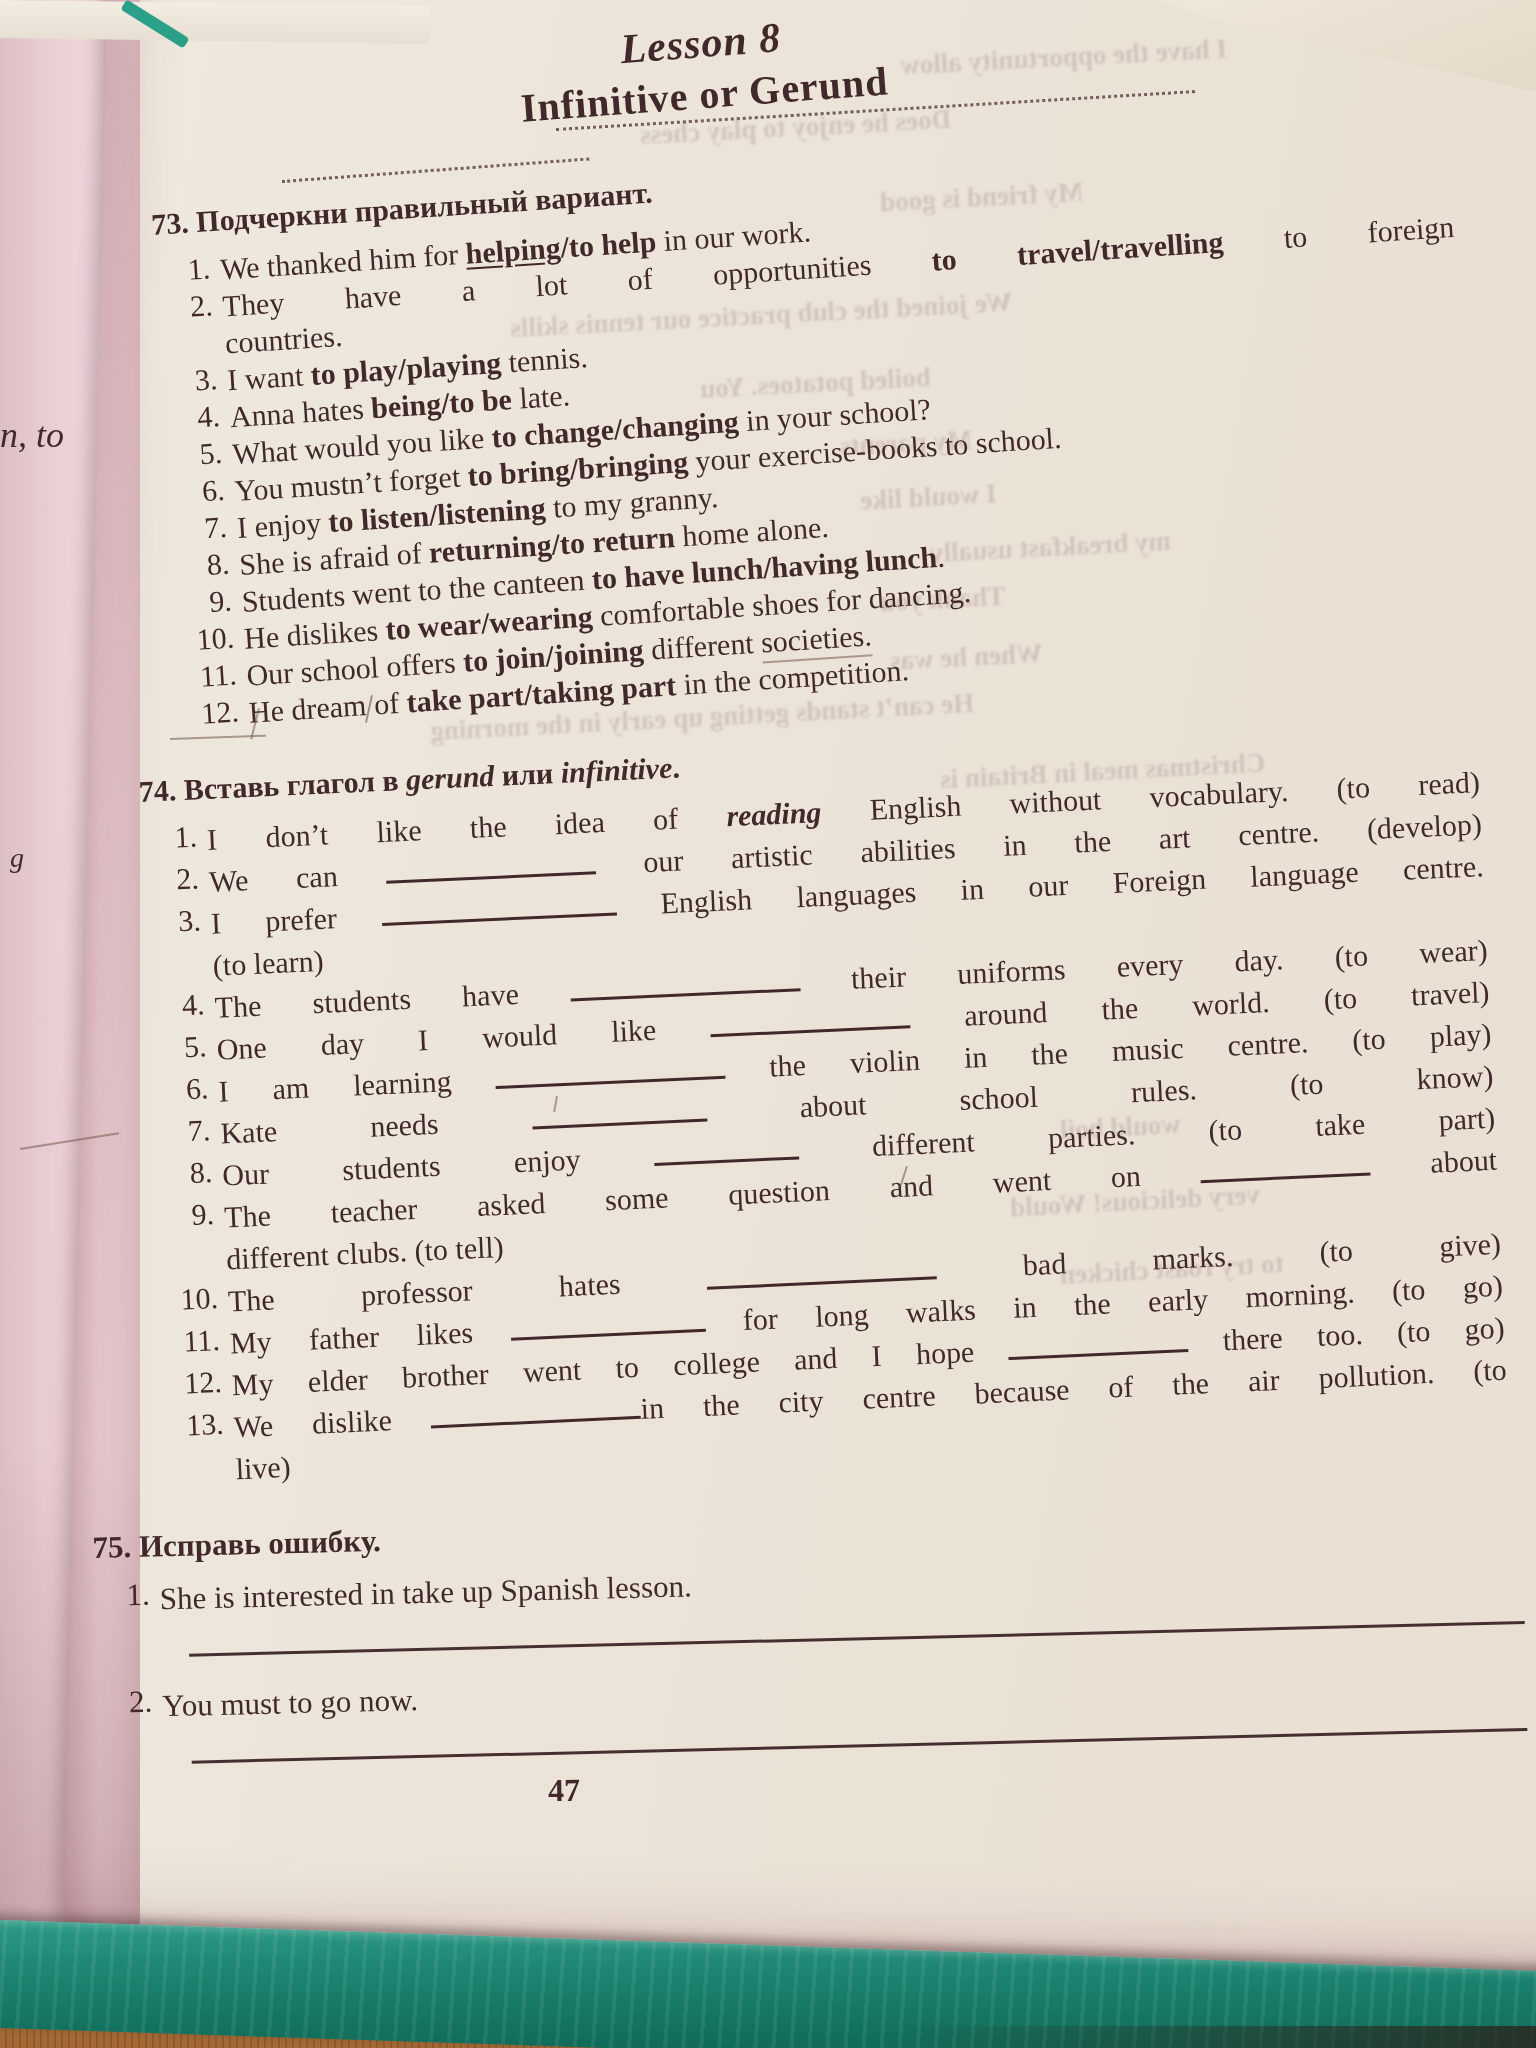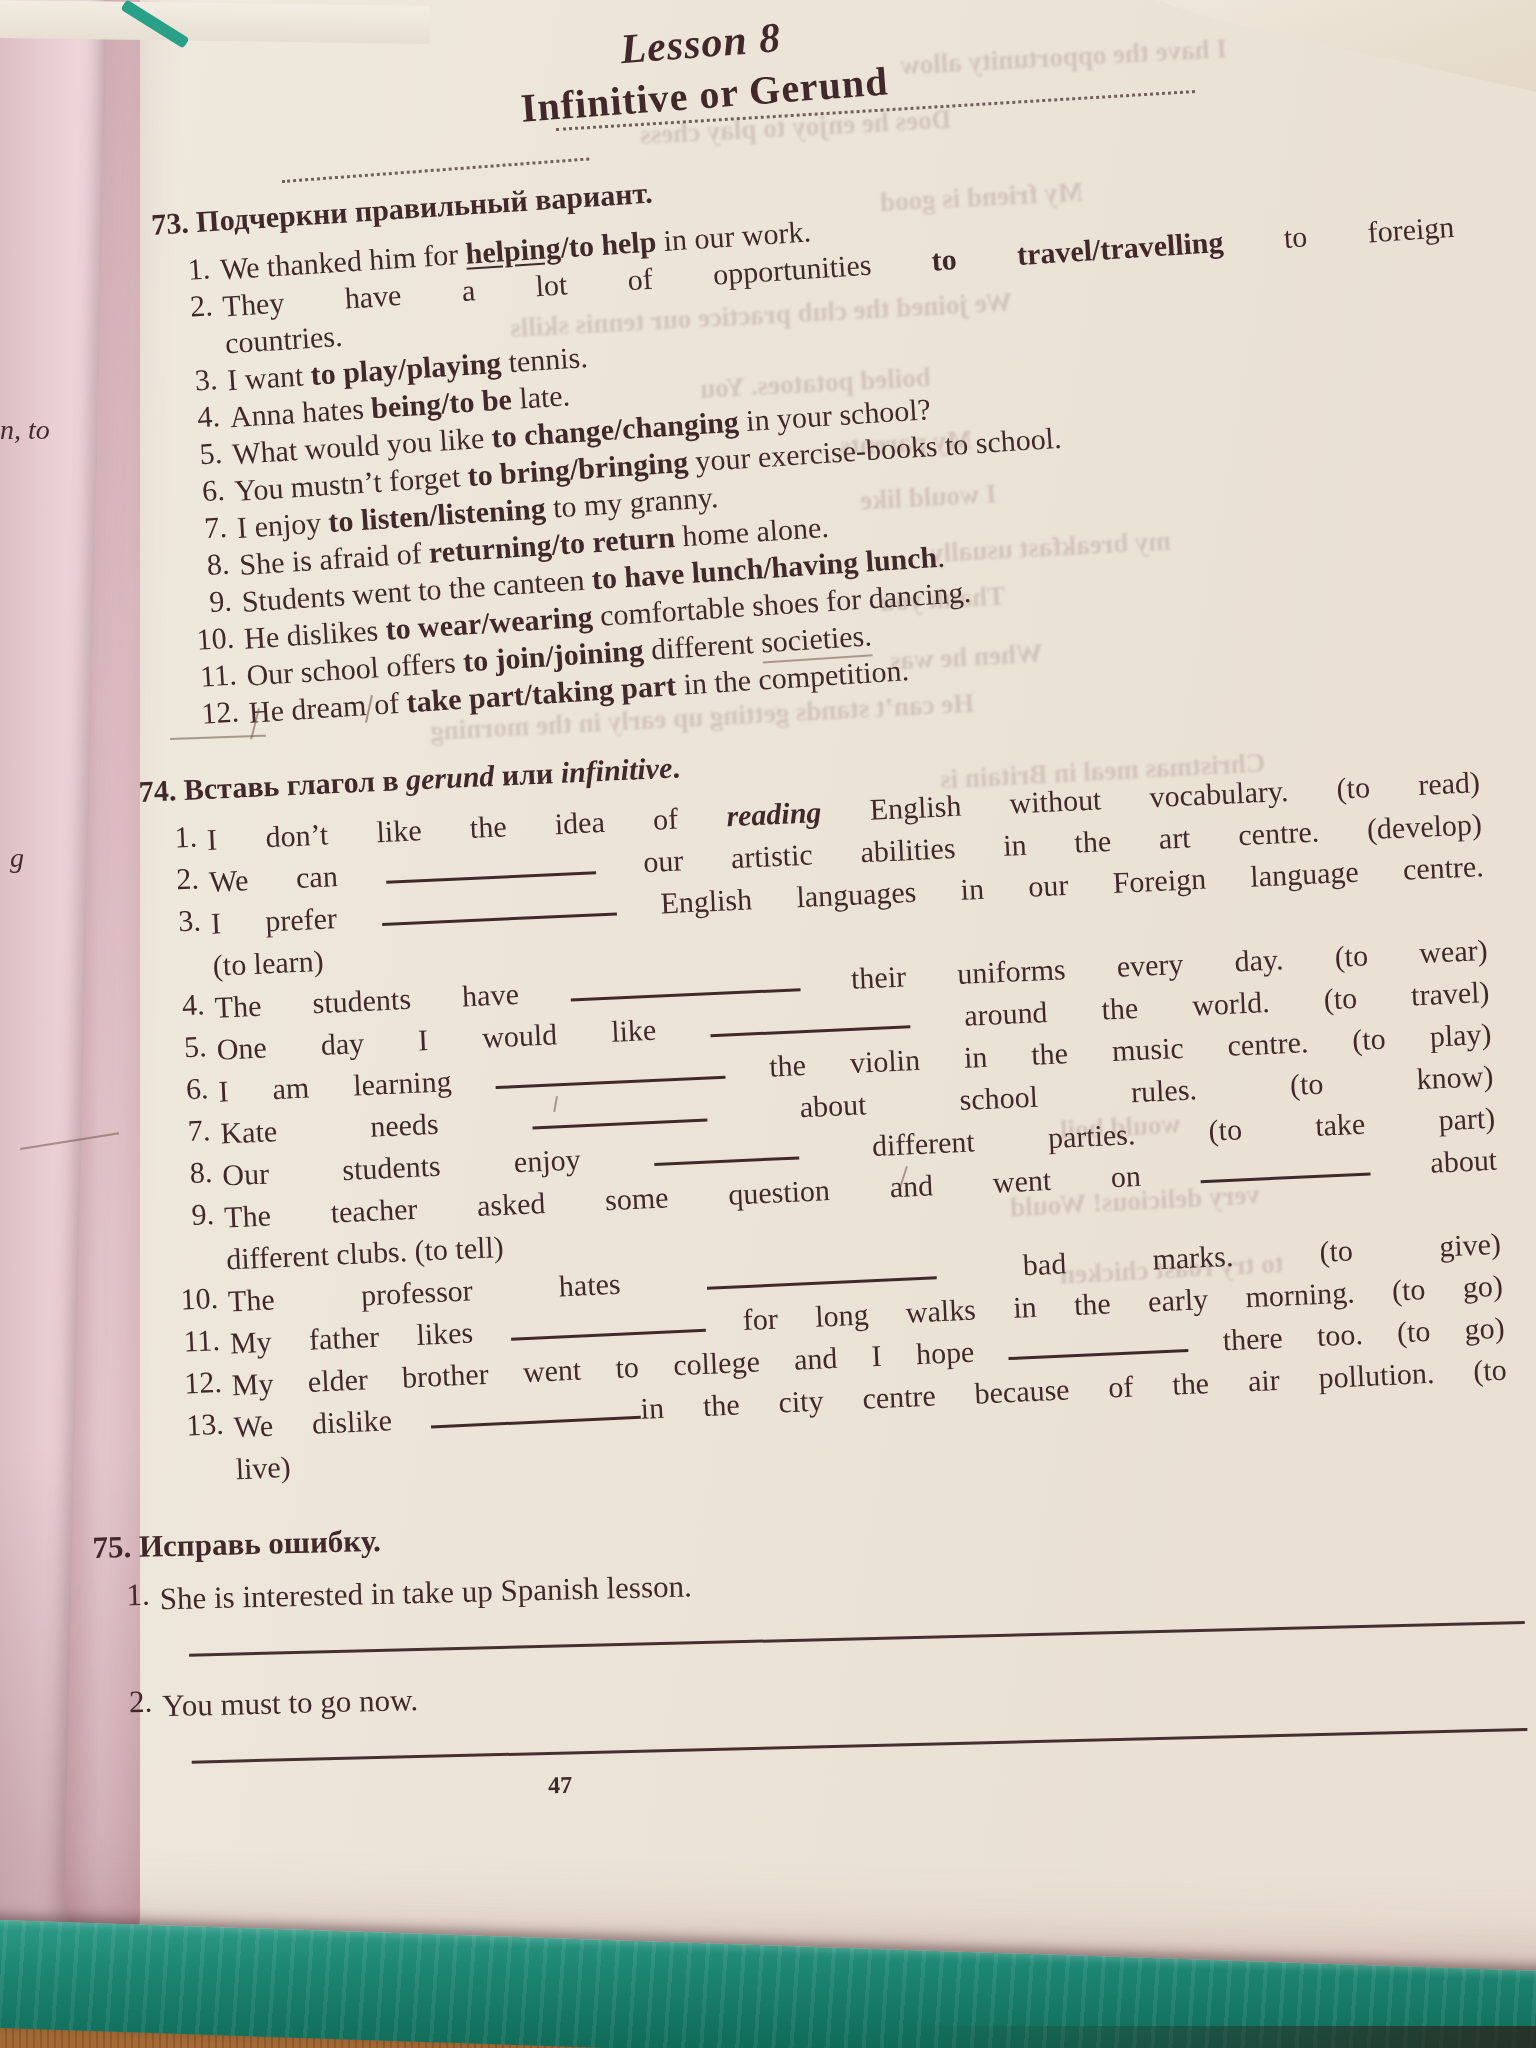--- a/index.html
+++ b/index.html
@@ -71,21 +71,21 @@
   #ex74 .line{line-height:42px;}
   #ex75 .line{line-height:46px;}
   .line.j{text-align:justify;text-align-last:justify;}
   .b{font-weight:700;}
   .i{font-style:italic;}
   .u{text-decoration:underline;text-decoration-thickness:2px;text-underline-offset:4px;}
   .pu{border-bottom:2px solid rgba(120,88,78,.55);padding-bottom:3px;}
   .blank{display:inline-block;height:3px;background:#41292b;vertical-align:baseline;}
   .answer-line{height:0;border-top:3px solid #462f31;width:calc(100% - 28px);
     margin:32px 0 26px 28px;}
-  .pagenum{position:absolute;left:548px;top:1772px;z-index:4;font-size:24px;font-weight:700;
+  .pagenum{position:absolute;left:548px;top:1772px;z-index:4;font-size:32px;font-weight:700;
     transform:rotate(-1deg);}
   
   .pencil{position:absolute;z-index:5;background:rgba(115,85,75,.55);transform-origin:0 0;}
   .pencil-caret{display:inline-block;width:2px;height:28px;background:rgba(115,85,75,.6);
     transform:rotate(16deg);vertical-align:-8px;margin:0 4px 0 2px;}
 </style>
 </head>
 <body>
 
 <div class="prev-page">
@@ -250,21 +250,21 @@
 
 <div id="pencil-layer">
     <div class="pencil" style="left: 170px; top: 738px; width: 96px; height: 2px; transform: rotate(-2deg);"></div>
     <div class="pencil" style="left: 258px; top: 708px; width: 2px; height: 32px; transform: rotate(14deg);"></div>
     <div class="pencil" style="left: 20px; top: 1148px; width: 100px; height: 2px; transform: rotate(-9deg);"></div>
     <div class="pencil" style="left: 906px; top: 1166px; width: 2px; height: 22px; transform: rotate(18deg);"></div>
     <div class="pencil" style="left: 556px; top: 1096px; width: 2px; height: 16px; transform: rotate(10deg);"></div>
   </div>
 
 <div id="frag-layer">
-    <div class="margin-frag" style="left: 0px; top: 414px; font-size: 28px; font-style: italic;">n, to</div>
+    <div class="margin-frag" style="left: 0px; top: 414px; font-size: 36px; font-style: italic;">n, to</div>
     <div class="margin-frag" style="left: 10px; top: 842px; font-size: 28px; font-style: italic;">g</div>
   </div>
 
 <div class="top-fabric"></div>
 <div class="corner-fabric"></div>
 <div class="teal-sliver"></div>
 <div class="fabric-bottom"></div>
 <div class="teal-cover"></div>
 <div class="shadow-br"></div>
 

